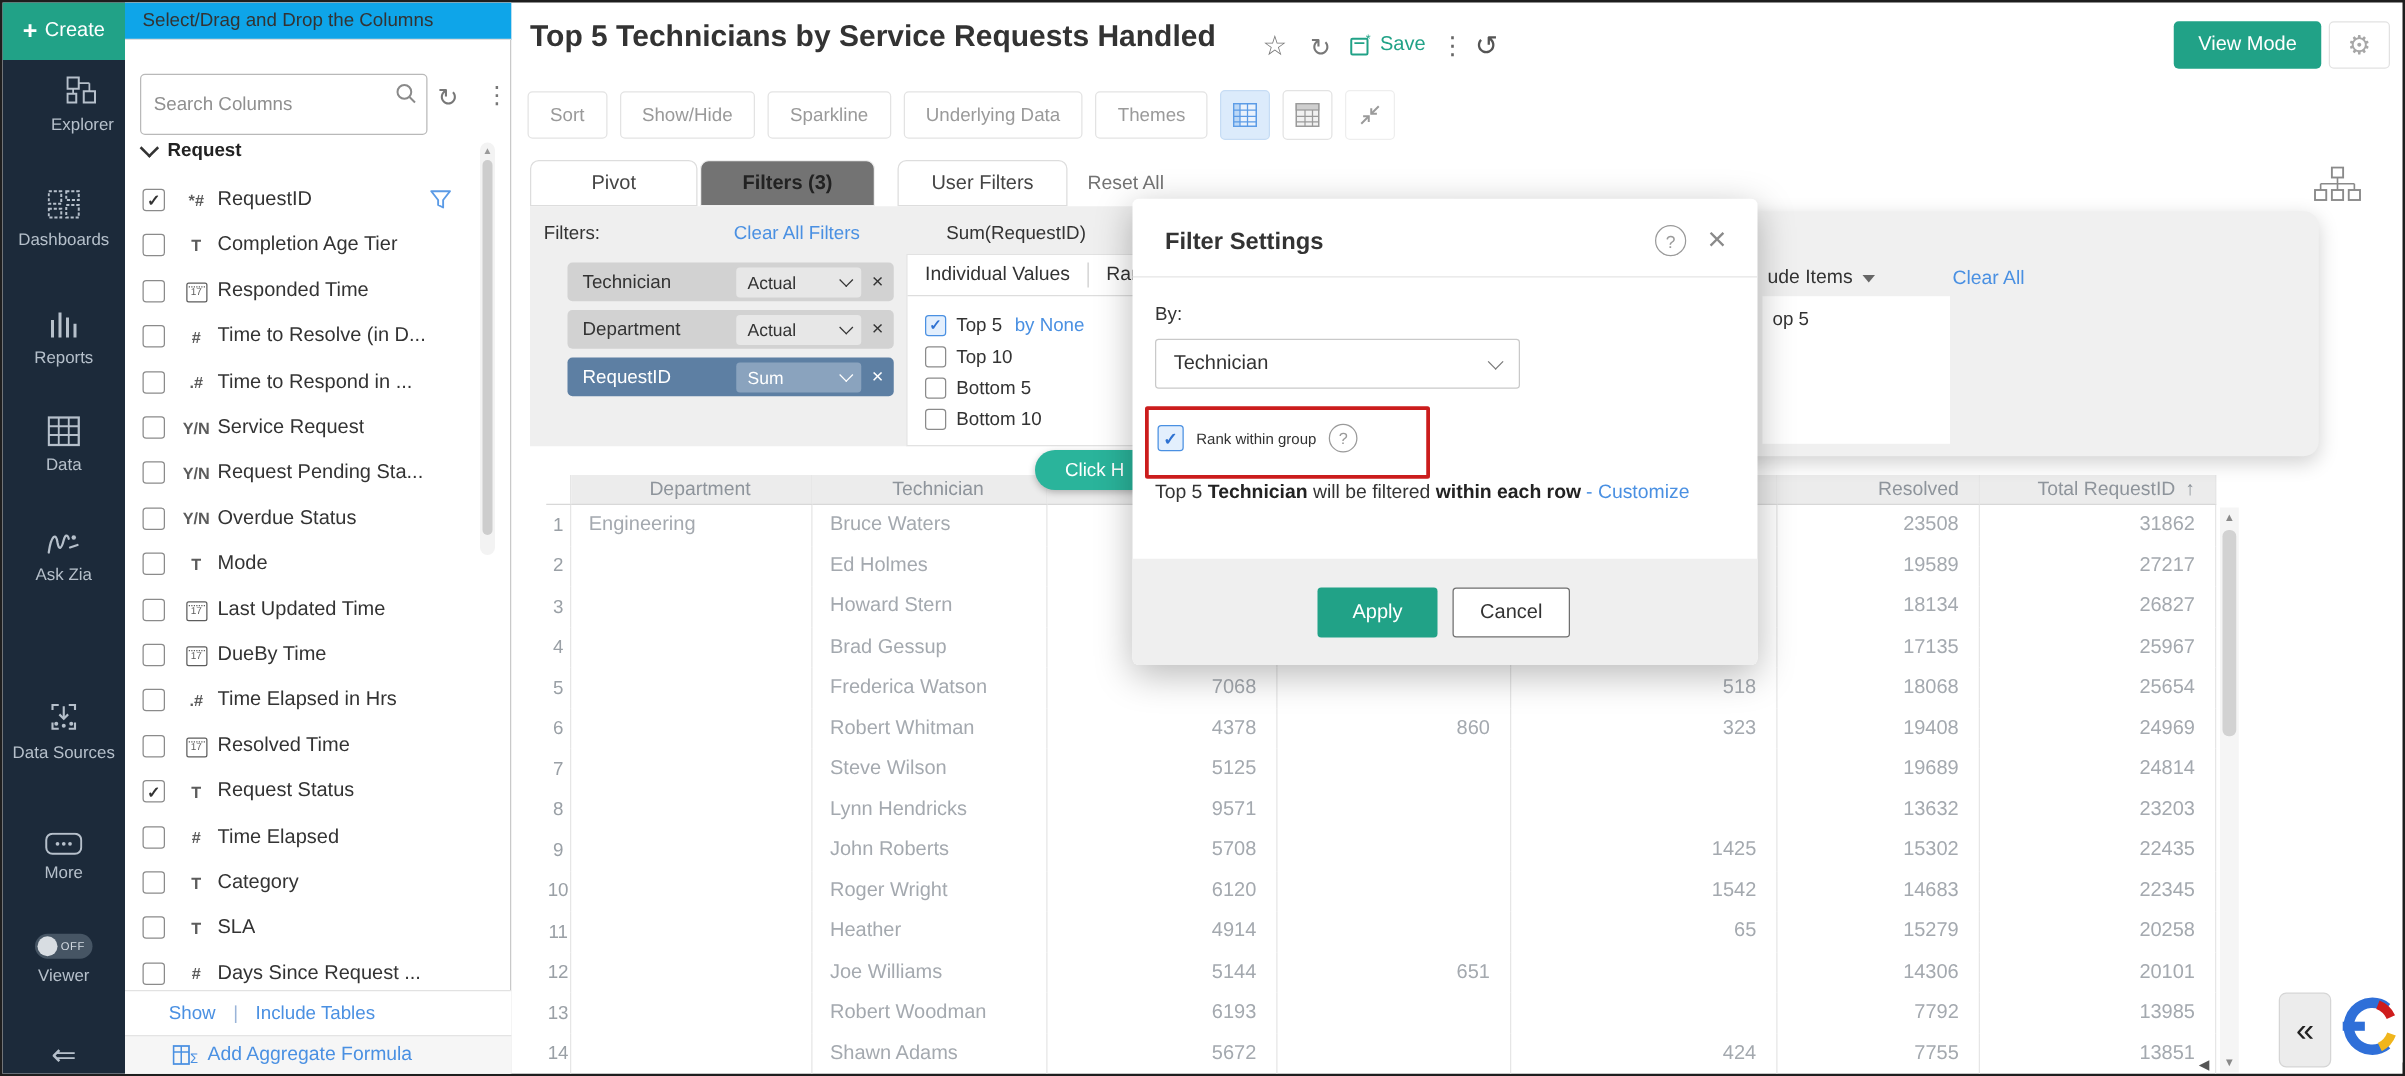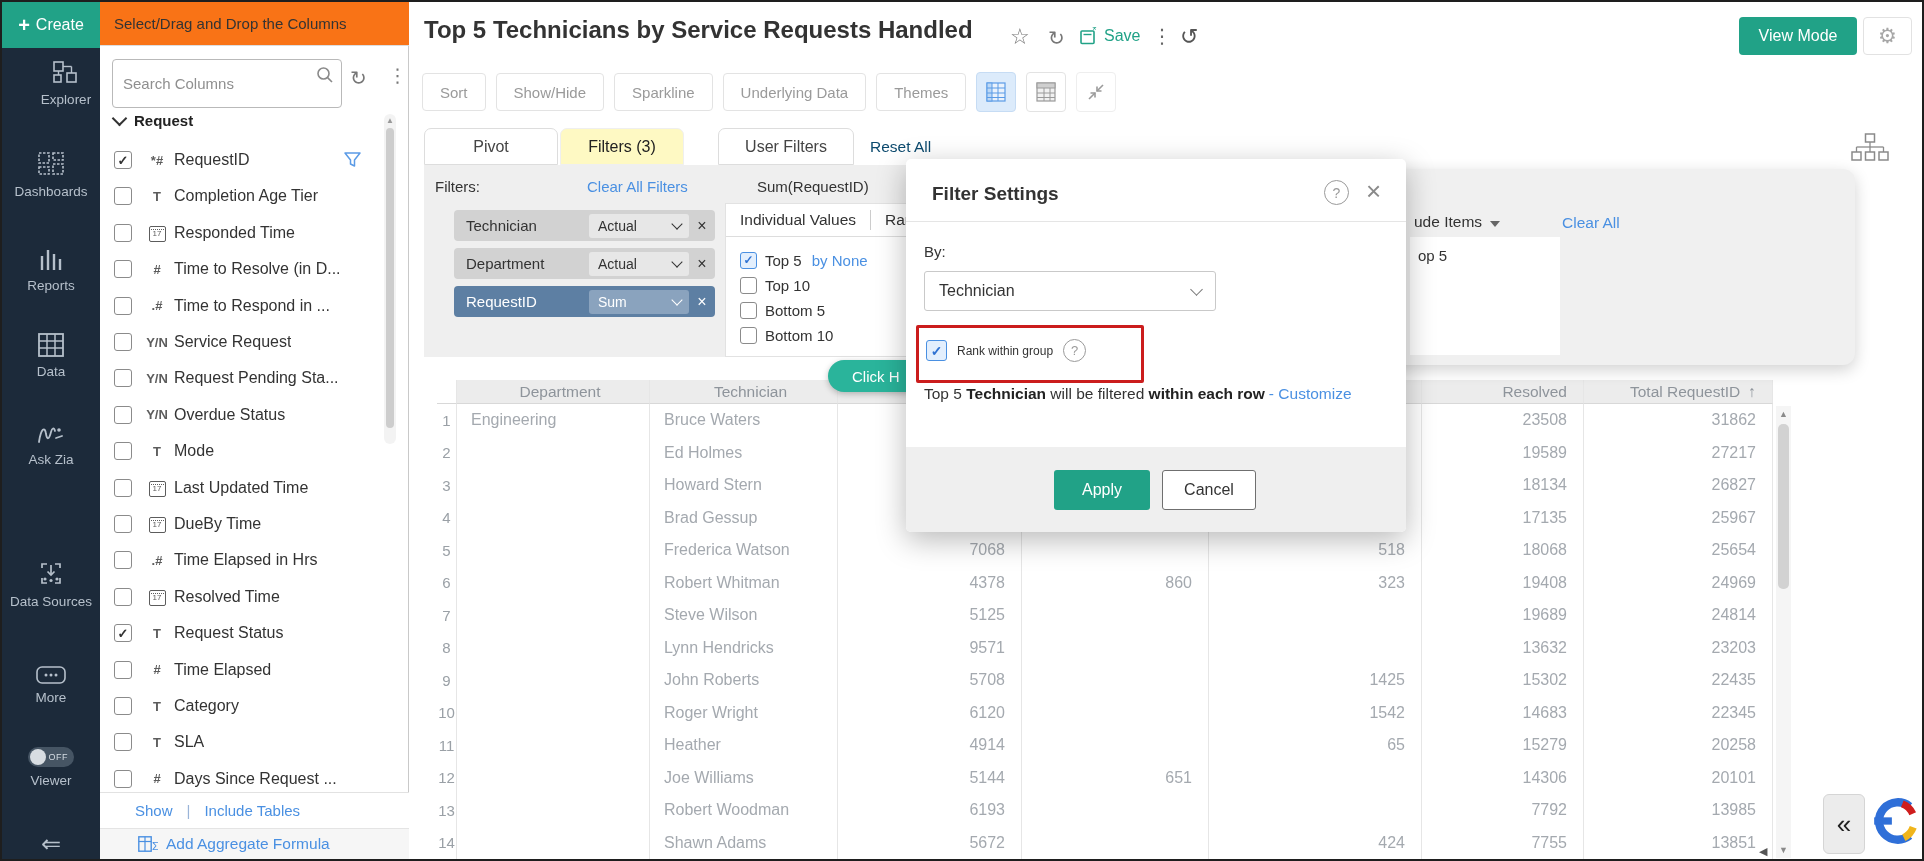--- a/index.html
+++ b/index.html
@@ -17,21 +17,21 @@
   .s-item .lbl{line-height:16px;}
   #viewer-item{top:745px;}
   .toggle{width:46px;height:20px;margin:0 auto 6px auto;border-radius:10px;background:rgba(150,165,180,.35);
       position:relative;display:flex;align-items:center;justify-content:flex-end;padding-right:6px;box-sizing:border-box;}
   .toggle .knob{position:absolute;left:2px;top:2px;width:16px;height:16px;border-radius:50%;background:#d8dde2;}
   .toggle .state{font-size:9px;color:#d4dbe2;letter-spacing:.5px;}
   #side-collapse{top:828px;left:0;width:98px;text-align:center;color:#b6c0cb;font-size:24px;cursor:pointer;}
 
   
   #col-panel{left:98px;top:0;width:309px;height:857px;background:#fff;border-right:1px solid #c9c9c9;box-sizing:border-box;z-index:5;}
-  #col-panel-header{left:0;top:0;width:309px;height:44px;background:#f97316;border-bottom:1px solid #ddd;
+  #col-panel-header{left:0;top:0;width:309px;height:30px;background:#0ea5e9;border-bottom:1px solid #ddd;
       box-sizing:border-box;display:flex;align-items:center;padding-left:14px;font-size:15px;color:#333;}
   #search-box{left:12px;top:57px;width:230px;height:49px;}
   #search-box input{width:100%;height:100%;border:1px solid #b9b9b9;border-radius:4px;box-sizing:border-box;
       padding:0 32px 0 10px;font-size:15px;color:#555;font-family:"Liberation Sans",sans-serif;outline:none;}
   #search-box input::placeholder{color:#8f8f8f;}
   #search-icon{position:absolute;right:8px;top:7px;}
   #panel-refresh{left:250px;top:64px;font-size:20px;color:#777;cursor:pointer;}
   #panel-dots{left:288px;top:62px;font-size:19px;color:#777;cursor:pointer;letter-spacing:1px;}
   #section-row{left:14px;top:110px;display:flex;align-items:center;gap:9px;cursor:pointer;}
   #section-row .chev{width:9px;height:9px;border-right:2px solid #333;border-bottom:2px solid #333;
@@ -74,23 +74,23 @@
   .tb-btn{height:38px;padding:0 17px;background:#fff;border:1px solid #e3e3e3;border-radius:4px;color:#9a9a9a;
       font-size:15px;cursor:pointer;font-family:"Liberation Sans",sans-serif;}
   .tb-ico{width:38px;height:38px;border:1px solid #e3e3e3;border-radius:4px;background:#fff;display:flex;
       align-items:center;justify-content:center;cursor:pointer;}
   .tb-ico.blue{background:#dcebfb;border-color:#c6dcf4;}
 
   
   .tab{position:absolute;top:126px;height:37px;display:flex;align-items:center;justify-content:center;
       font-size:16px;color:#444;background:#fff;border:1px solid #ddd;border-radius:7px 7px 0 0;cursor:pointer;box-sizing:border-box;}
   #tab-pivot{left:422px;width:134px;}
-  #tab-filters{left:558px;width:124px;background:#fef9c3;border-color:#efefef;font-weight:normal;color:#222;}
+  #tab-filters{left:558px;width:140px;background:#737373;border-color:#efefef;font-weight:bold;color:#222;}
   #tab-user-filters{left:716px;width:136px;}
-  #reset-all{left:868px;top:136px;font-size:15.5px;color:#0c4a6e;cursor:pointer;}
+  #reset-all{left:868px;top:136px;font-size:15.5px;color:#737373;cursor:pointer;}
 
   
   #filters-panel{left:422px;top:163px;width:726px;height:192px;background:#efefef;z-index:2;}
   #filters-label{position:absolute;left:11px;top:13px;font-size:15px;color:#333;}
   #clear-all-filters{position:absolute;left:163px;top:13px;font-size:15px;color:#4a90e2;cursor:pointer;}
   #measure-label{position:absolute;left:333px;top:13px;font-size:15px;color:#333;}
   .chip{position:absolute;left:30px;width:261px;height:31px;border-radius:4px;display:flex;align-items:center;box-sizing:border-box;}
   .chip.gray{background:#d2d2d2;color:#333;}
   .chip.blue{background:#5d7fa3;color:#fff;}
   .chip .nm{font-size:15px;padding-left:12px;flex:1;}

